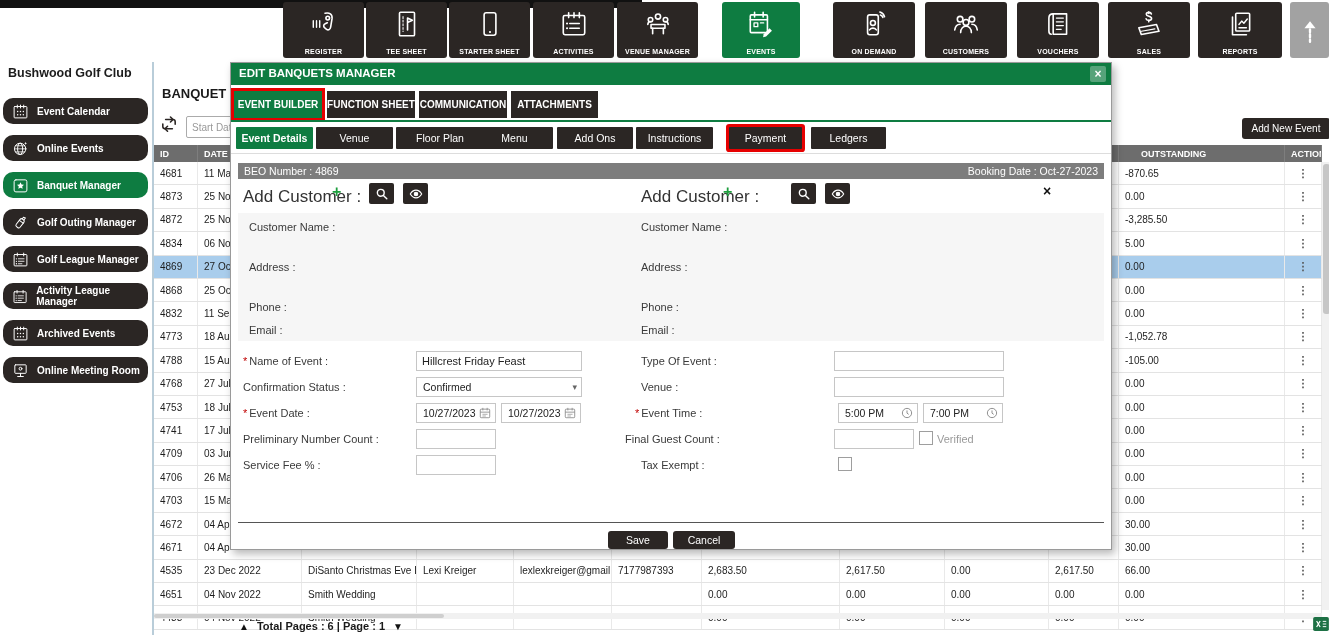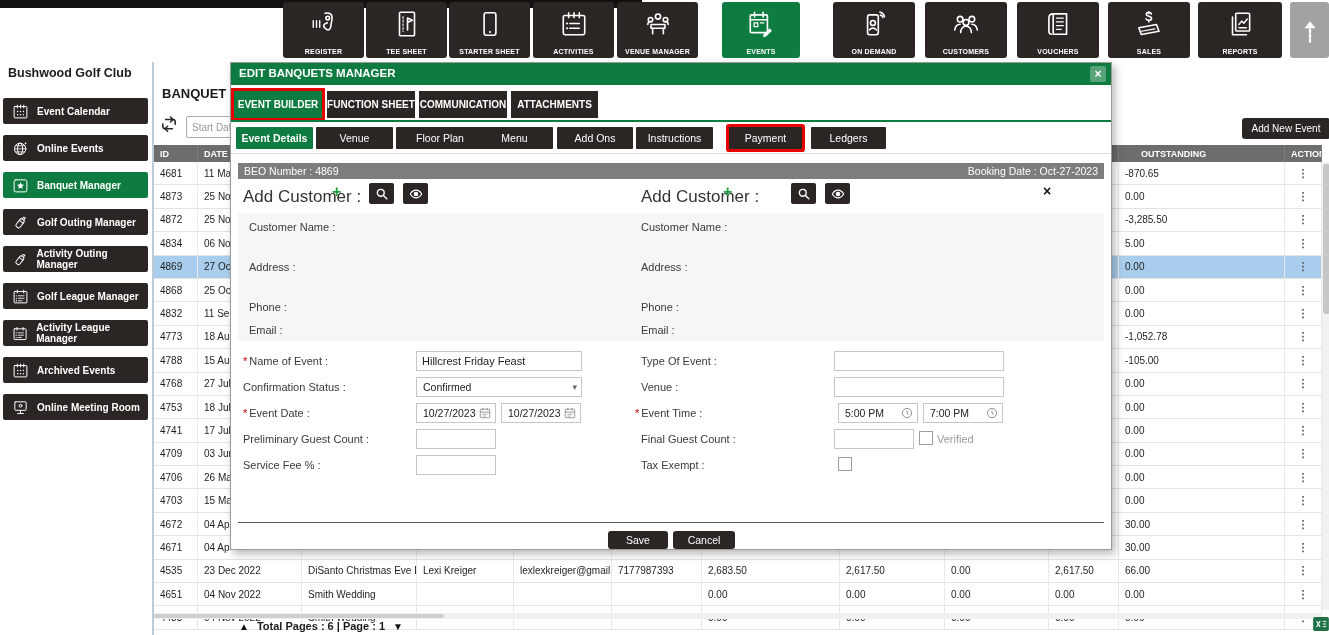--- a/index.html
+++ b/index.html
@@ -15,21 +15,21 @@
   .tbtn{top:2px;height:56px;background:#2b2624;border-radius:3px;color:#fff;cursor:pointer;}
   .tbtn.active{background:#0e7c41;}
   .tbtn .icn{position:absolute;top:7px;left:50%;transform:translateX(-50%);}
   .tlabel{position:absolute;bottom:3px;width:100%;text-align:center;font-size:7px;font-weight:bold;letter-spacing:.2px;}
   #scroll-up-btn{left:1290px;top:2px;width:39px;height:56px;background:#a2a2a2;border-radius:3px;cursor:pointer;}
   #scroll-up-btn .icn{position:absolute;top:14px;left:50%;transform:translateX(-50%);}
 
   
   #club-name{left:8px;top:66px;font-size:12.5px;font-weight:bold;color:#1c1c1c;}
   #sidebar{left:3px;top:98px;width:145px;}
-  .sbitem{height:26px;background:#2b2624;color:#fff;display:flex;align-items:center;gap:8px;padding-left:9px;font-size:10px;font-weight:600;margin-bottom:11px;border-radius:2px;cursor:pointer;}
+  .sbitem{height:26px;background:#2b2624;color:#fff;display:flex;align-items:center;gap:8px;padding-left:9px;font-size:10px;font-weight:600;margin-bottom:11px;border-radius:10px;cursor:pointer;}
   .sbitem.active{background:#0e7c41;}
 
   
   #tablewrap{left:152px;top:62px;width:1177px;height:573px;border-left:2px solid #b9cdd9;}
   #tbl-title{left:8px;top:24px;font-size:13px;font-weight:bold;color:#1a1a1a;white-space:nowrap;}
   #refresh-btn{left:6px;top:53px;width:22px;height:22px;cursor:pointer;}
   #tbl-search{left:32px;top:54px;width:118px;height:20px;border:1px solid #ababab;border-radius:2px;font-size:10px;padding:0 5px;color:#333;font-family:inherit;}
   #tbl-search::placeholder{color:#999;}
   #add-new-event{left:1088px;top:56px;width:88px;height:21px;background:#2b2624;color:#fff;font-size:10px;display:flex;align-items:center;justify-content:center;border-radius:3px;cursor:pointer;}
   .grid12{display:grid;grid-template-columns:44px 104px 115px 97px 98px 90px 138px 105px 104px 70px 166px 37px;width:1168px;}
@@ -291,33 +291,20 @@
               </g>
             </g>
           </svg>
         </span>
         <span>Golf Outing Manager</span>
       </div>
       <div class="sbitem">
         <span class="icn i18">
           <svg xmlns="http://www.w3.org/2000/svg" viewBox="0 0 24 24">
             <g fill="none" stroke="#fff" stroke-width="1.4" stroke-linecap="round" stroke-linejoin="round">
-              <g transform="rotate(38 12 12)">
-                <rect x="8.8" y="6.5" width="6.8" height="13.5" rx="2.4"></rect>
-                <path d="M10.8 6.5V3.6M13.6 6.5V2.8M10.8 3.6l2.8-.8M8.8 10.5h6.8"></path>
-              </g>
-            </g>
-          </svg>
-        </span>
-        <span>Activity Outing Manager</span>
-      </div>
-      <div class="sbitem">
-        <span class="icn i18">
-          <svg xmlns="http://www.w3.org/2000/svg" viewBox="0 0 24 24">
-            <g fill="none" stroke="#fff" stroke-width="1.4" stroke-linecap="round" stroke-linejoin="round">
               <rect x="3" y="5" width="18" height="16" rx="1"></rect>
               <path d="M7.5 3v4M16.5 3v4"></path>
               <path d="M9 11h8M9 14.5h8M9 18h5" stroke-width="1.2"></path>
               <path d="M6.2 11h.01M6.2 14.5h.01M6.2 18h.01" stroke-width="1.8"></path>
             </g>
           </svg>
         </span>
         <span>Golf League Manager</span>
       </div>
       <div class="sbitem">
@@ -805,21 +792,21 @@
       <span class="icn i12">
           <svg xmlns="http://www.w3.org/2000/svg" viewBox="0 0 14 14">
             <g fill="none" stroke="#8a8a8a" stroke-width="1">
               <rect x="1.5" y="2.5" width="11" height="10" rx="1"></rect>
               <path d="M4.5 1v3M9.5 1v3M1.5 6h11"></path>
               <path d="M4 8.5h6M4 10.5h4" stroke-width=".8"></path>
             </g>
           </svg>
         </span>
     </div>
-    <div class="flabel" style="left:12px;top:370px;">Preliminary Guest Count :</div>
+    <div class="flabel" style="left:12px;top:370px;">Preliminary Number Count :</div>
     <input class="finput" style="left: 185px; top: 366px; width: 80px;" value="">
     <div class="flabel" style="left:12px;top:396px;">Service Fee % :</div>
     <input class="finput" style="left: 185px; top: 392px; width: 80px;" value="">
 
     <div class="flabel" style="left:410px;top:292px;">Type Of Event :</div>
     <input class="finput" style="left: 603px; top: 288px; width: 170px;" value="">
     <div class="flabel" style="left:410px;top:318px;">Venue :</div>
     <input class="finput" style="left: 603px; top: 314px; width: 170px;" value="">
     <div class="flabel" style="left:404px;top:344px;"><span class="req">*</span><span>Event Time :</span></div>
     <div class="fbox" style="left:607px;top:340px;width:80px;">
@@ -837,21 +824,21 @@
       <span class="ph">7:00 PM</span>
       <span class="icn i12">
           <svg xmlns="http://www.w3.org/2000/svg" viewBox="0 0 14 14">
             <g fill="none" stroke="#8a8a8a" stroke-width="1.1">
               <circle cx="7" cy="7" r="5.4"></circle>
               <path d="M7 4v3.2l2 1.4"></path>
             </g>
           </svg>
         </span>
     </div>
-    <div class="flabel" style="left:410px;top:370px;">Final Guest Count :</div>
+    <div class="flabel" style="left:394px;top:370px;">Final Guest Count :</div>
     <input class="finput" style="left: 603px; top: 366px; width: 80px;" value="">
     <div class="cb" style="left:688px;top:368px;"></div>
     <div class="cblabel" style="left:706px;top:370px;">Verified</div>
     <div class="flabel" style="left:410px;top:396px;">Tax Exempt :</div>
     <div class="cb" style="left:607px;top:394px;"></div>
 
     <div id="form-divider" class="abs"></div>
     <div class="abs mbtn" style="left:377px;width:60px;">Save</div>
     <div class="abs mbtn" style="left:442px;width:62px;">Cancel</div>
   </div>

